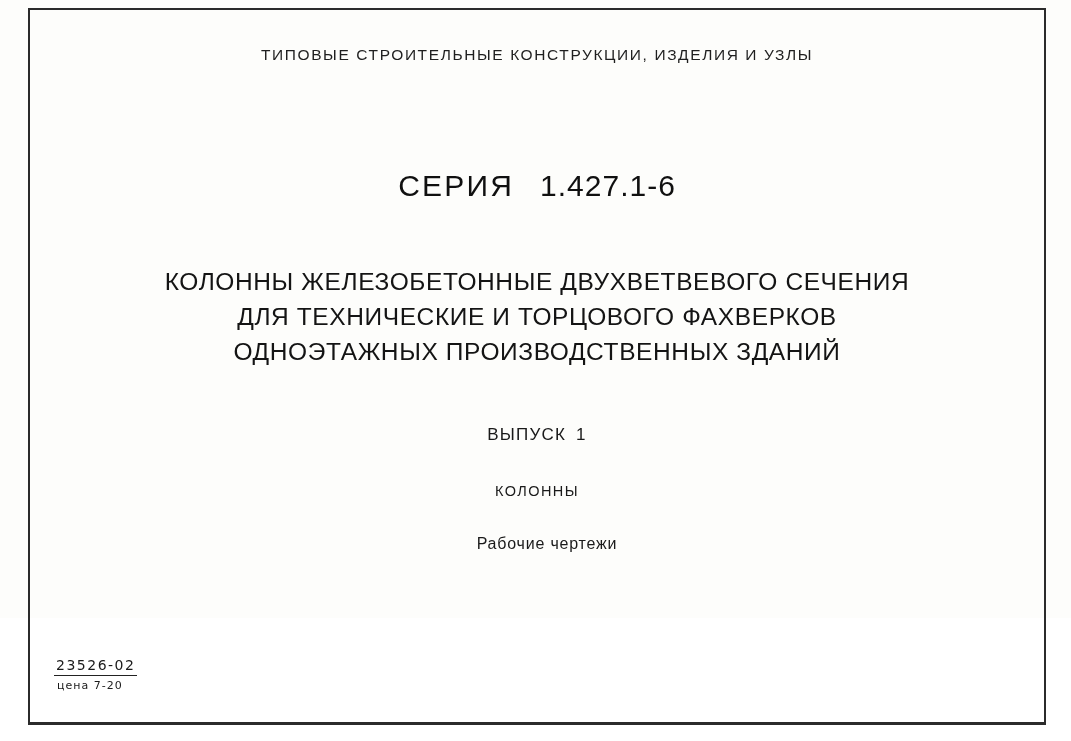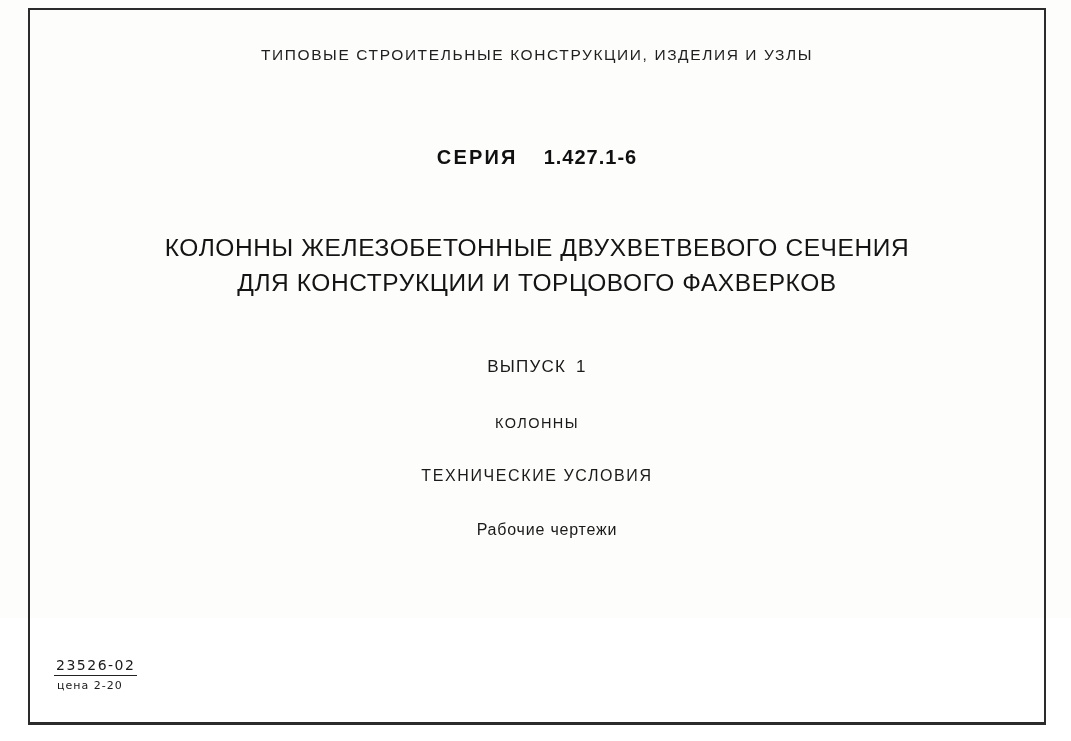--- a/index.html
+++ b/index.html
@@ -62,24 +62,24 @@
     text-align: center;
   }
   .header-line {
     margin-top: 36px;
     font-size: 15.5px;
     letter-spacing: 1.6px;
     font-weight: 500;
     color: #1f1f1f;
   }
   .series {
-    margin-top: 82px;
-    font-size: 20px;
+    margin-top: 105px;
+    font-size: 30px;
     letter-spacing: 2.2px;
-    font-weight: 700;
+    font-weight: 400;
     color: #101010;
   }
   .series .num {
     margin-left: 26px;
     letter-spacing: 1px;
   }
   .title-block {
     margin-top: 62px;
     font-size: 24.5px;
     line-height: 1.42;
@@ -154,30 +154,30 @@
   <div class="content">
 
     <div class="header-line">ТИПОВЫЕ СТРОИТЕЛЬНЫЕ КОНСТРУКЦИИ, ИЗДЕЛИЯ И УЗЛЫ</div>
 
     <div class="series">
       <span>СЕРИЯ</span><span class="num">1.427.1-6</span>
     </div>
 
     <div class="title-block">
       <div>КОЛОННЫ ЖЕЛЕЗОБЕТОННЫЕ ДВУХВЕТВЕВОГО СЕЧЕНИЯ</div>
-      <div>ДЛЯ КОНСТРУКЦИИ И ТОРЦОВОГО ФАХВЕРКОВ</div>
+      <div>ДЛЯ ТЕХНИЧЕСКИЕ И ТОРЦОВОГО ФАХВЕРКОВ</div>
+      <div>ОДНОЭТАЖНЫХ ПРОИЗВОДСТВЕННЫХ ЗДАНИЙ</div>
     </div>
 
     <div class="issue">
       <span>ВЫПУСК</span><span class="issue-num">1</span>
     </div>
 
     <div class="sub1">КОЛОННЫ</div>
-    <div class="sub2">ТЕХНИЧЕСКИЕ УСЛОВИЯ</div>
     <div class="sub3">Рабочие чертежи</div>
 
     <div class="stamp">
       <div class="code">23526-02</div>
-      <div class="price">цена 2-20</div>
+      <div class="price">цена 7-20</div>
     </div>
 
   </div>
 </div>
 
 </body></html>

